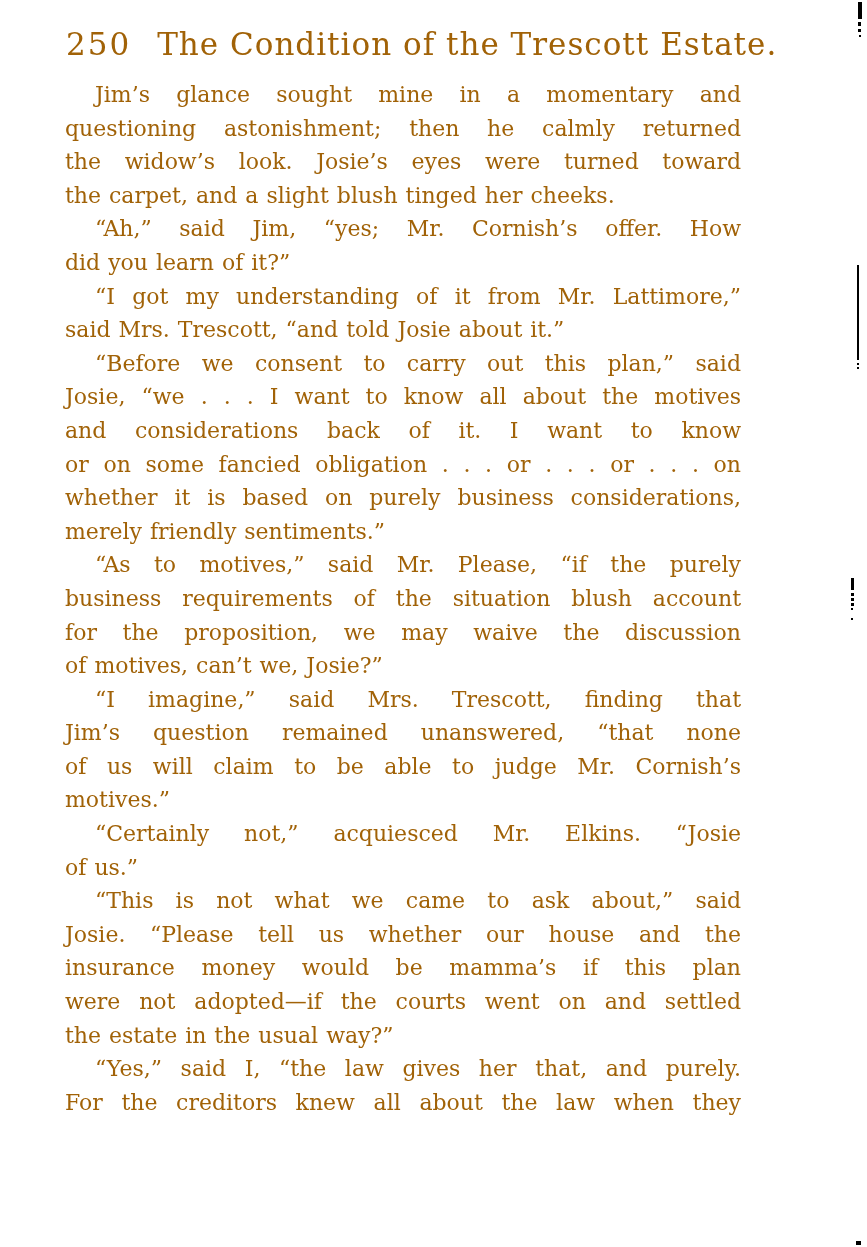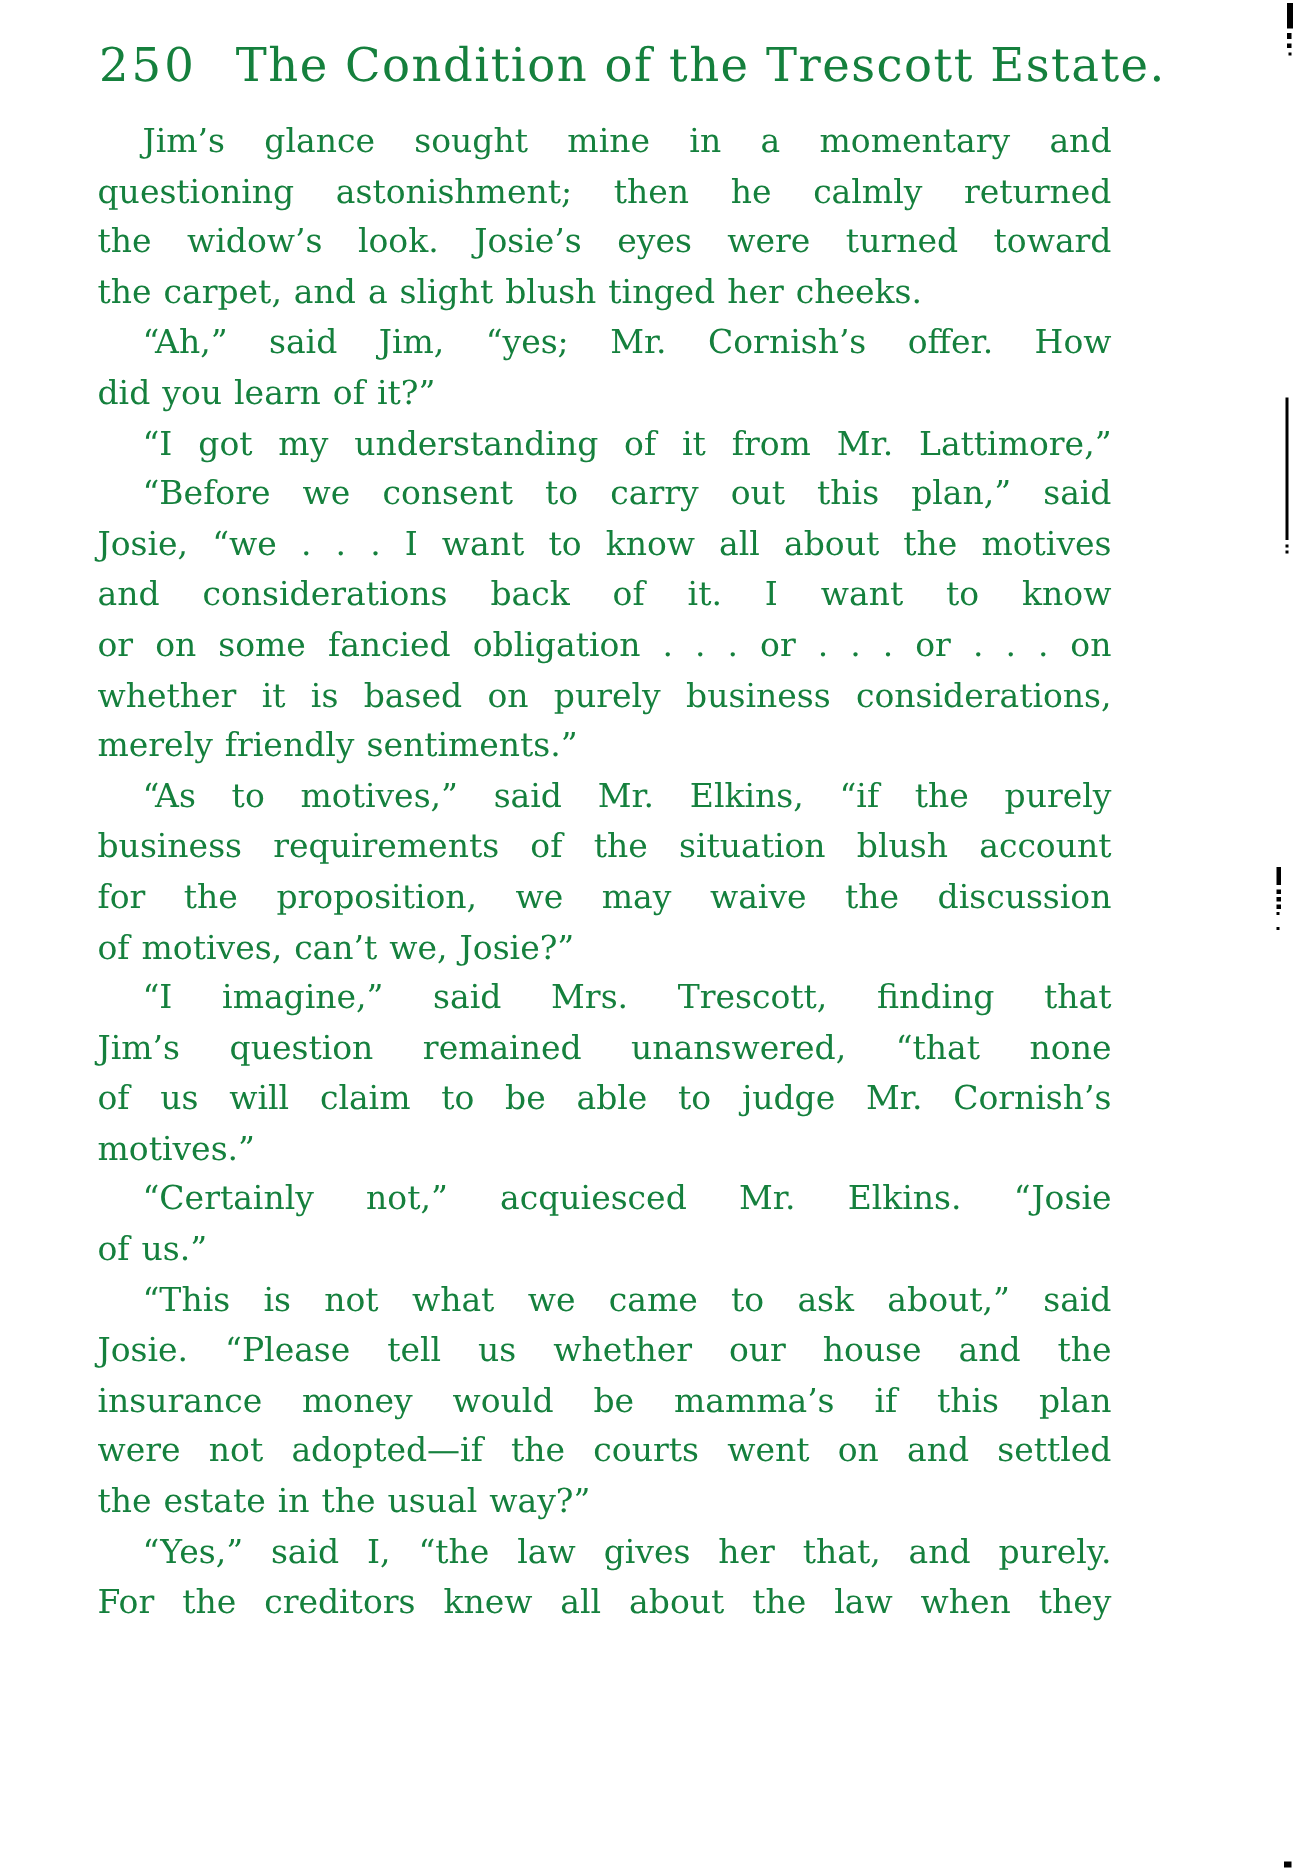--- a/index.html
+++ b/index.html
@@ -7,21 +7,21 @@
     padding: 0;
     background: #ffffff;
   }
   .scan-page {
     position: relative;
     width: 867px;
     height: 1247px;
     background: #ffffff;
     overflow: hidden;
     font-family: "DejaVu Serif", serif;
-    color: #15803d;
+    color: #a16207;
   }
   .running-head {
     position: absolute;
     top: 26px;
     left: 66px;
     width: 730px;
     display: flex;
     align-items: baseline;
     gap: 26px;
     font-size: 31px;
@@ -102,35 +102,36 @@
 
     <p>
       </p>
       <div class="line first">“Ah,” said Jim, “yes; Mr. Cornish’s offer. How</div>
       <div class="line last">did you learn of it?”</div>
     <p></p>
 
     <p>
       </p>
       <div class="line first">“I got my understanding of it from Mr. Lattimore,”</div>
+      <div class="line last">said Mrs. Trescott, “and told Josie about it.”</div>
     <p></p>
 
     <p>
       </p>
       <div class="line first">“Before we consent to carry out this plan,” said</div>
       <div class="line">Josie, “we . . . I want to know all about the motives</div>
       <div class="line">and considerations back of it. I want to know</div>
       <div class="line">or on some fancied obligation . . . or . . . or . . . on</div>
       <div class="line">whether it is based on purely business considerations,</div>
       <div class="line last">merely friendly sentiments.”</div>
     <p></p>
 
     <p>
       </p>
-      <div class="line first">“As to motives,” said Mr. Elkins, “if the purely</div>
+      <div class="line first">“As to motives,” said Mr. Please, “if the purely</div>
       <div class="line">business requirements of the situation blush account</div>
       <div class="line">for the proposition, we may waive the discussion</div>
       <div class="line last">of motives, can’t we, Josie?”</div>
     <p></p>
 
     <p>
       </p>
       <div class="line first">“I imagine,” said Mrs. Trescott, finding that</div>
       <div class="line">Jim’s question remained unanswered, “that none</div>
       <div class="line">of us will claim to be able to judge Mr. Cornish’s</div>

